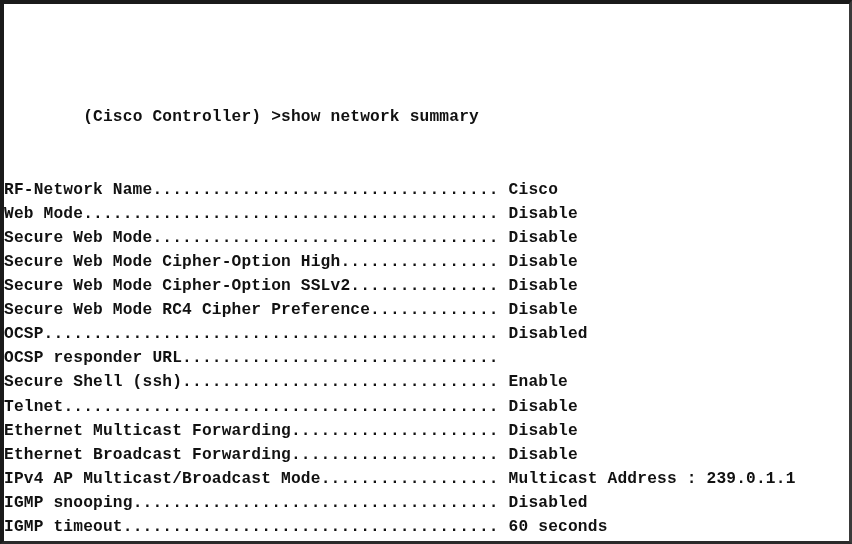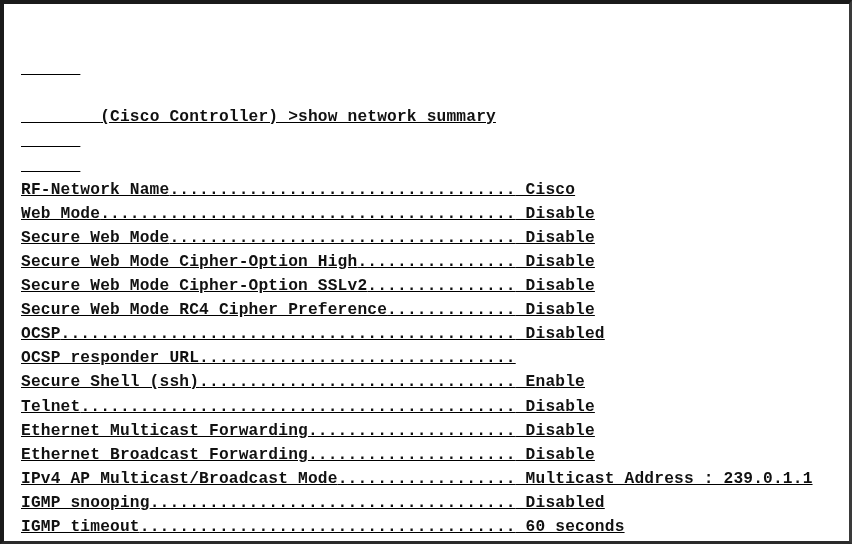--- a/index.html
+++ b/index.html
@@ -27,23 +27,22 @@
     pointer-events: none;
   }
   .terminal {
     position: absolute;
     left: 4px;
     top: 4px;
     right: 3px;
     bottom: 3px;
     background: #ffffff;
     overflow: hidden;
-    padding: 5px 0 0 17px;
+    padding: 5px 0 0 0;
     box-sizing: border-box;
-    text-decoration: underline;
   }
   .term-body {
     font-family: "Liberation Mono", "DejaVu Sans Mono", monospace;
     font-size: 16.2px;
     line-height: 24.1px;
     color: #111111;
     white-space: pre;
     letter-spacing: 0.18px;
     font-weight: 600;
     -webkit-font-smoothing: none;

